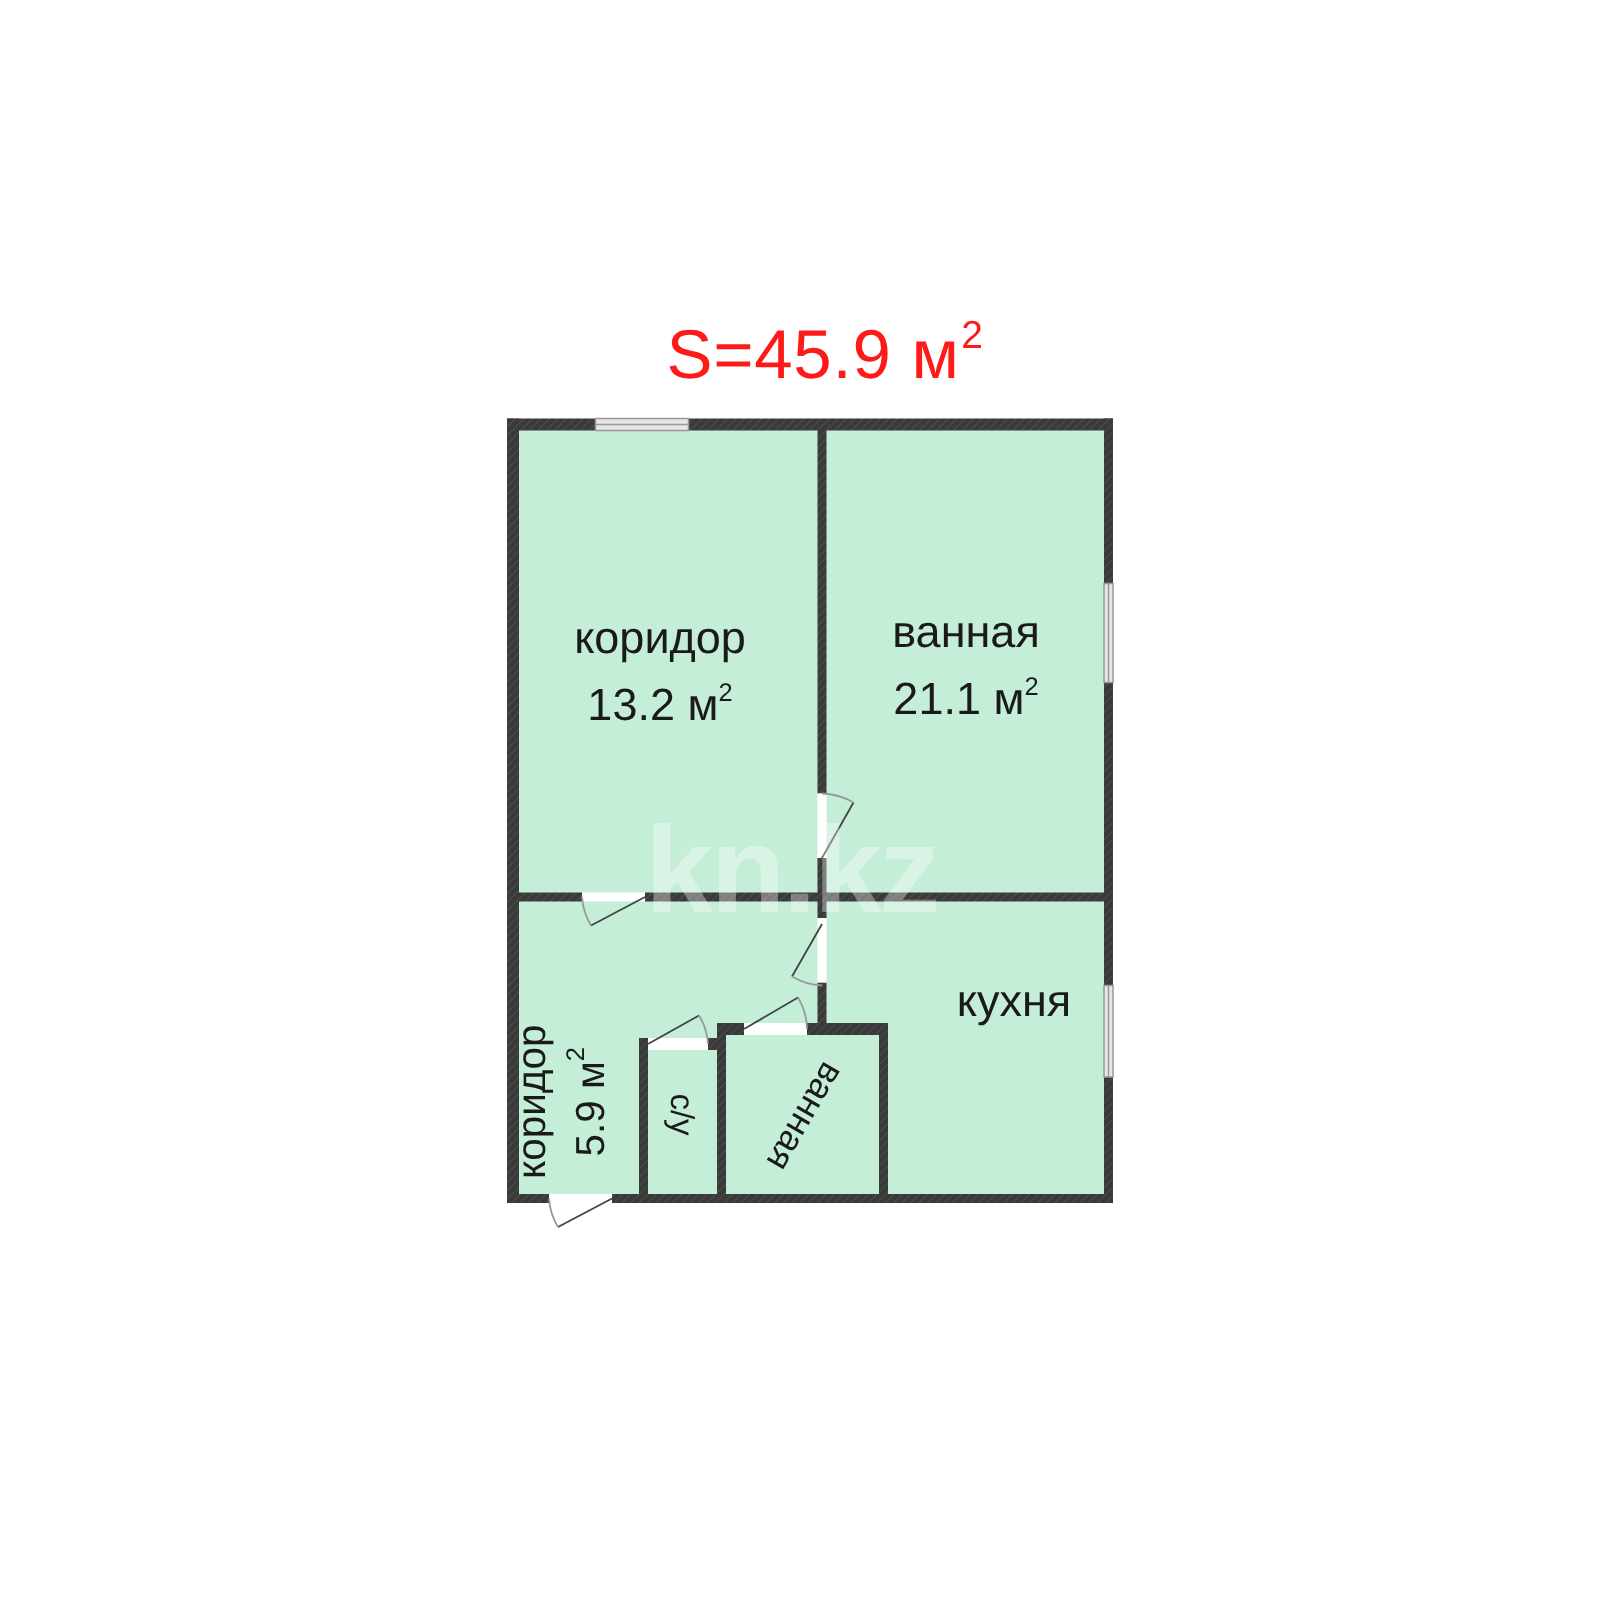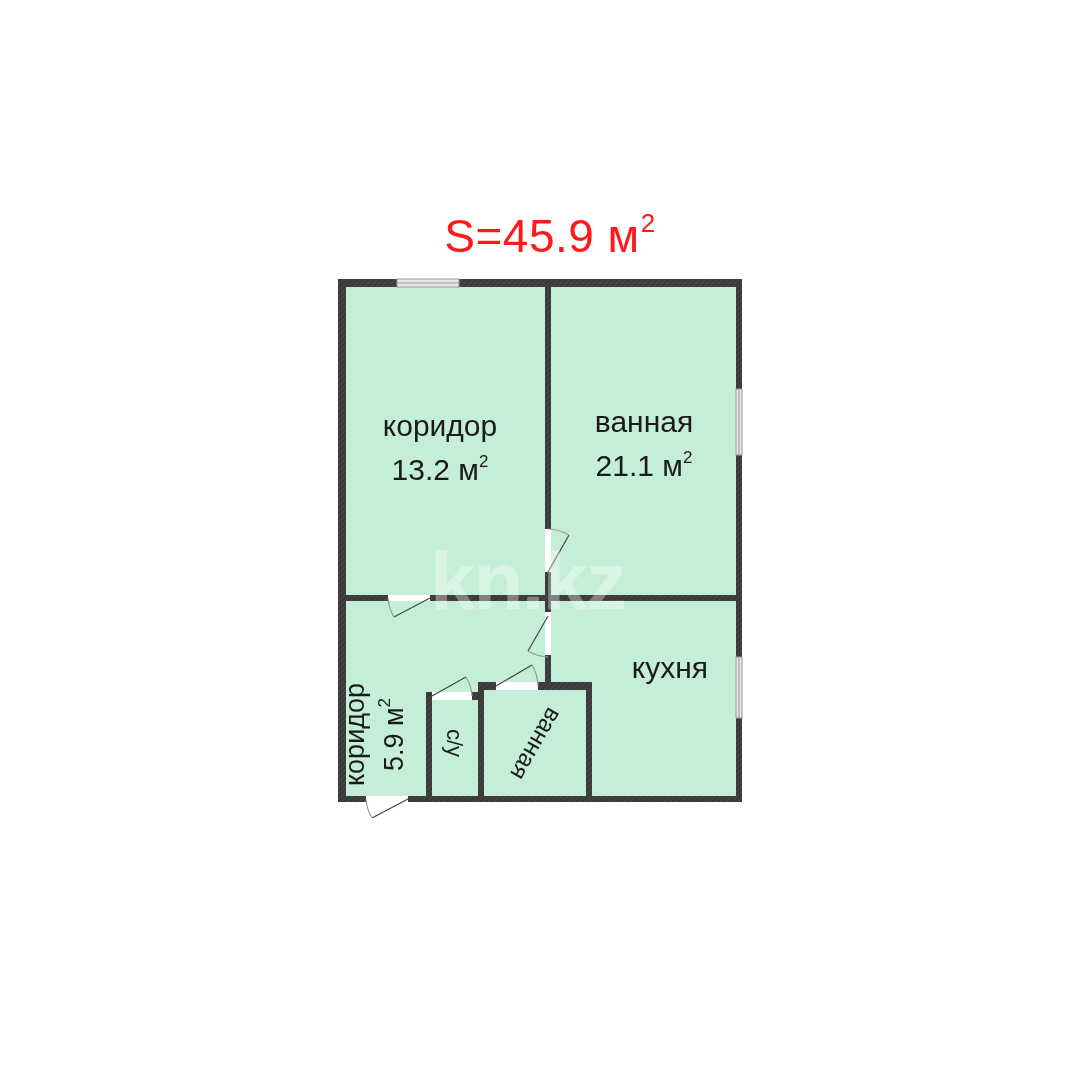--- a/index.html
+++ b/index.html
@@ -112,21 +112,21 @@
 <div class="watermark">kn.kz</div>
 
 <div class="room-label" style="left:342px; top:408px; width:196px;">
   <div>коридор</div>
   <div><span>13.2 м</span><sup>2</sup></div>
 </div>
 <div class="room-label" style="left:548px; top:404px; width:192px;">
   <div>ванная</div>
   <div><span>21.1 м</span><sup>2</sup></div>
 </div>
-<div class="room-label" style="left:564px; top:650px; width:144px;text-align:right;">
+<div class="room-label" style="left:604px; top:650px; width:144px;">
   <div>кухня</div>
 </div>
 <div class="room-label" style="left:304px; top:700px; width:140px; font-size:27px; line-height:30px; transform: rotate(-90deg);">
   <div>коридор</div>
   <div><span>5.9 м</span><sup>2</sup></div>
 </div>
 <div class="room-label" style="left:426px; top:730px; width:56px; font-size:22px; line-height:26px; transform: rotate(90deg);">
   <div>с/у</div>
 </div>
 <div class="room-label" style="left:484px; top:730px; width:104px; font-size:24px; line-height:28px; transform: rotate(120deg);">

